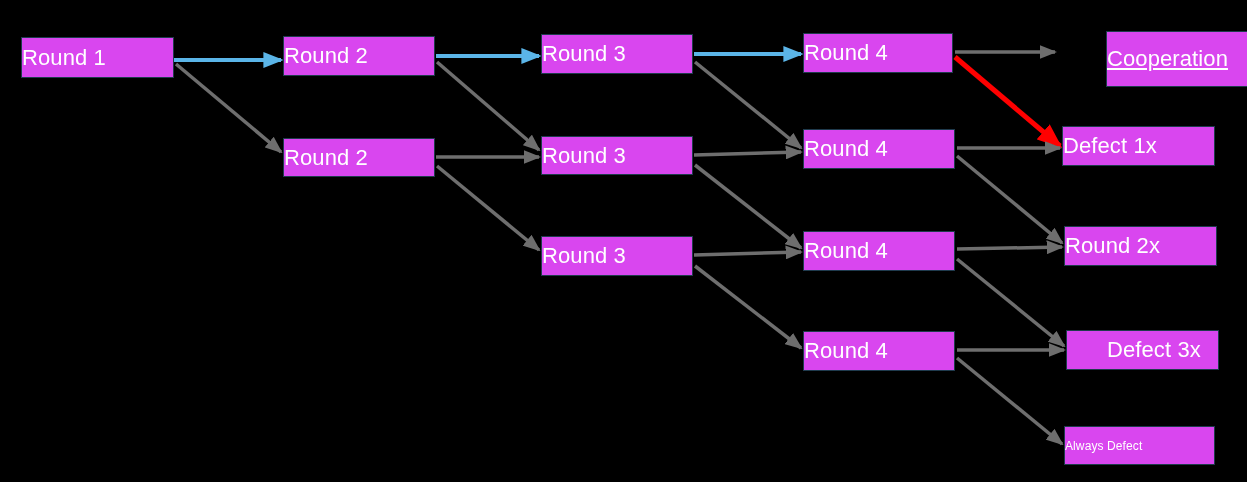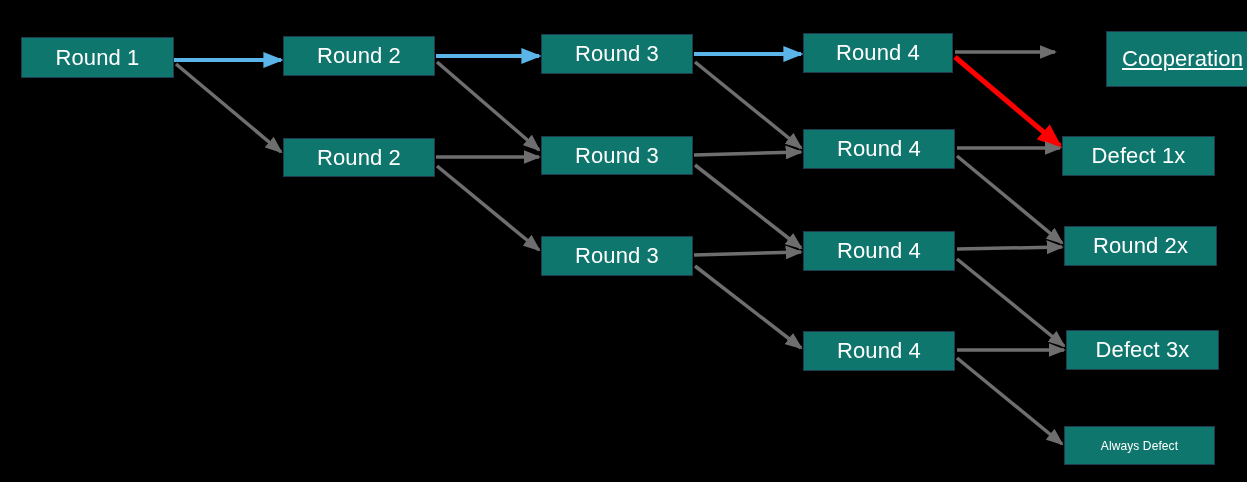--- a/index.html
+++ b/index.html
@@ -18,26 +18,25 @@
   #edges {
     position: absolute;
     left: 0;
     top: 0;
     width: 1247px;
     height: 482px;
   }
   .node {
     position: absolute;
     box-sizing: border-box;
-    background: #0f766e;
+    background: #d946ef;
     border: 1px solid #1f3b4d;
     color: #ffffff;
     display: flex;
     align-items: center;
-    justify-content: center;
     font-size: 22px;
     font-weight: 400;
     letter-spacing: 0.1px;
     white-space: nowrap;
     z-index: 2;
   }
   .node.small {
     font-size: 12px;
   }
 </style>
@@ -105,26 +104,26 @@
       </div>
       <div class="node" style="left: 803px; top: 231px; width: 152px; height: 40px;">
         <span>Round 4</span>
       </div>
       <div class="node" style="left: 803px; top: 331px; width: 152px; height: 40px;">
         <span>Round 4</span>
       </div>
       <div class="node" style="left: 1106px; top: 31px; width: 153px; height: 56px; text-decoration: underline;">
         <span>Cooperation</span>
       </div>
-      <div class="node" style="left: 1062px; top: 126px; width: 153px; height: 40px; margin-top: 10px;">
+      <div class="node" style="left: 1062px; top: 126px; width: 153px; height: 40px;">
         <span>Defect 1x</span>
       </div>
       <div class="node" style="left: 1064px; top: 226px; width: 153px; height: 40px;">
         <span>Round 2x</span>
       </div>
-      <div class="node" style="left: 1066px; top: 330px; width: 153px; height: 40px;">
+      <div class="node" style="left: 1066px; top: 330px; width: 153px; height: 40px; padding-left: 40px;">
         <span>Defect 3x</span>
       </div>
       <div class="node small" style="left: 1064px; top: 426px; width: 151px; height: 39px;">
         <span>Always Defect</span>
       </div>
     </div>
 </div>
 
 </body></html>

